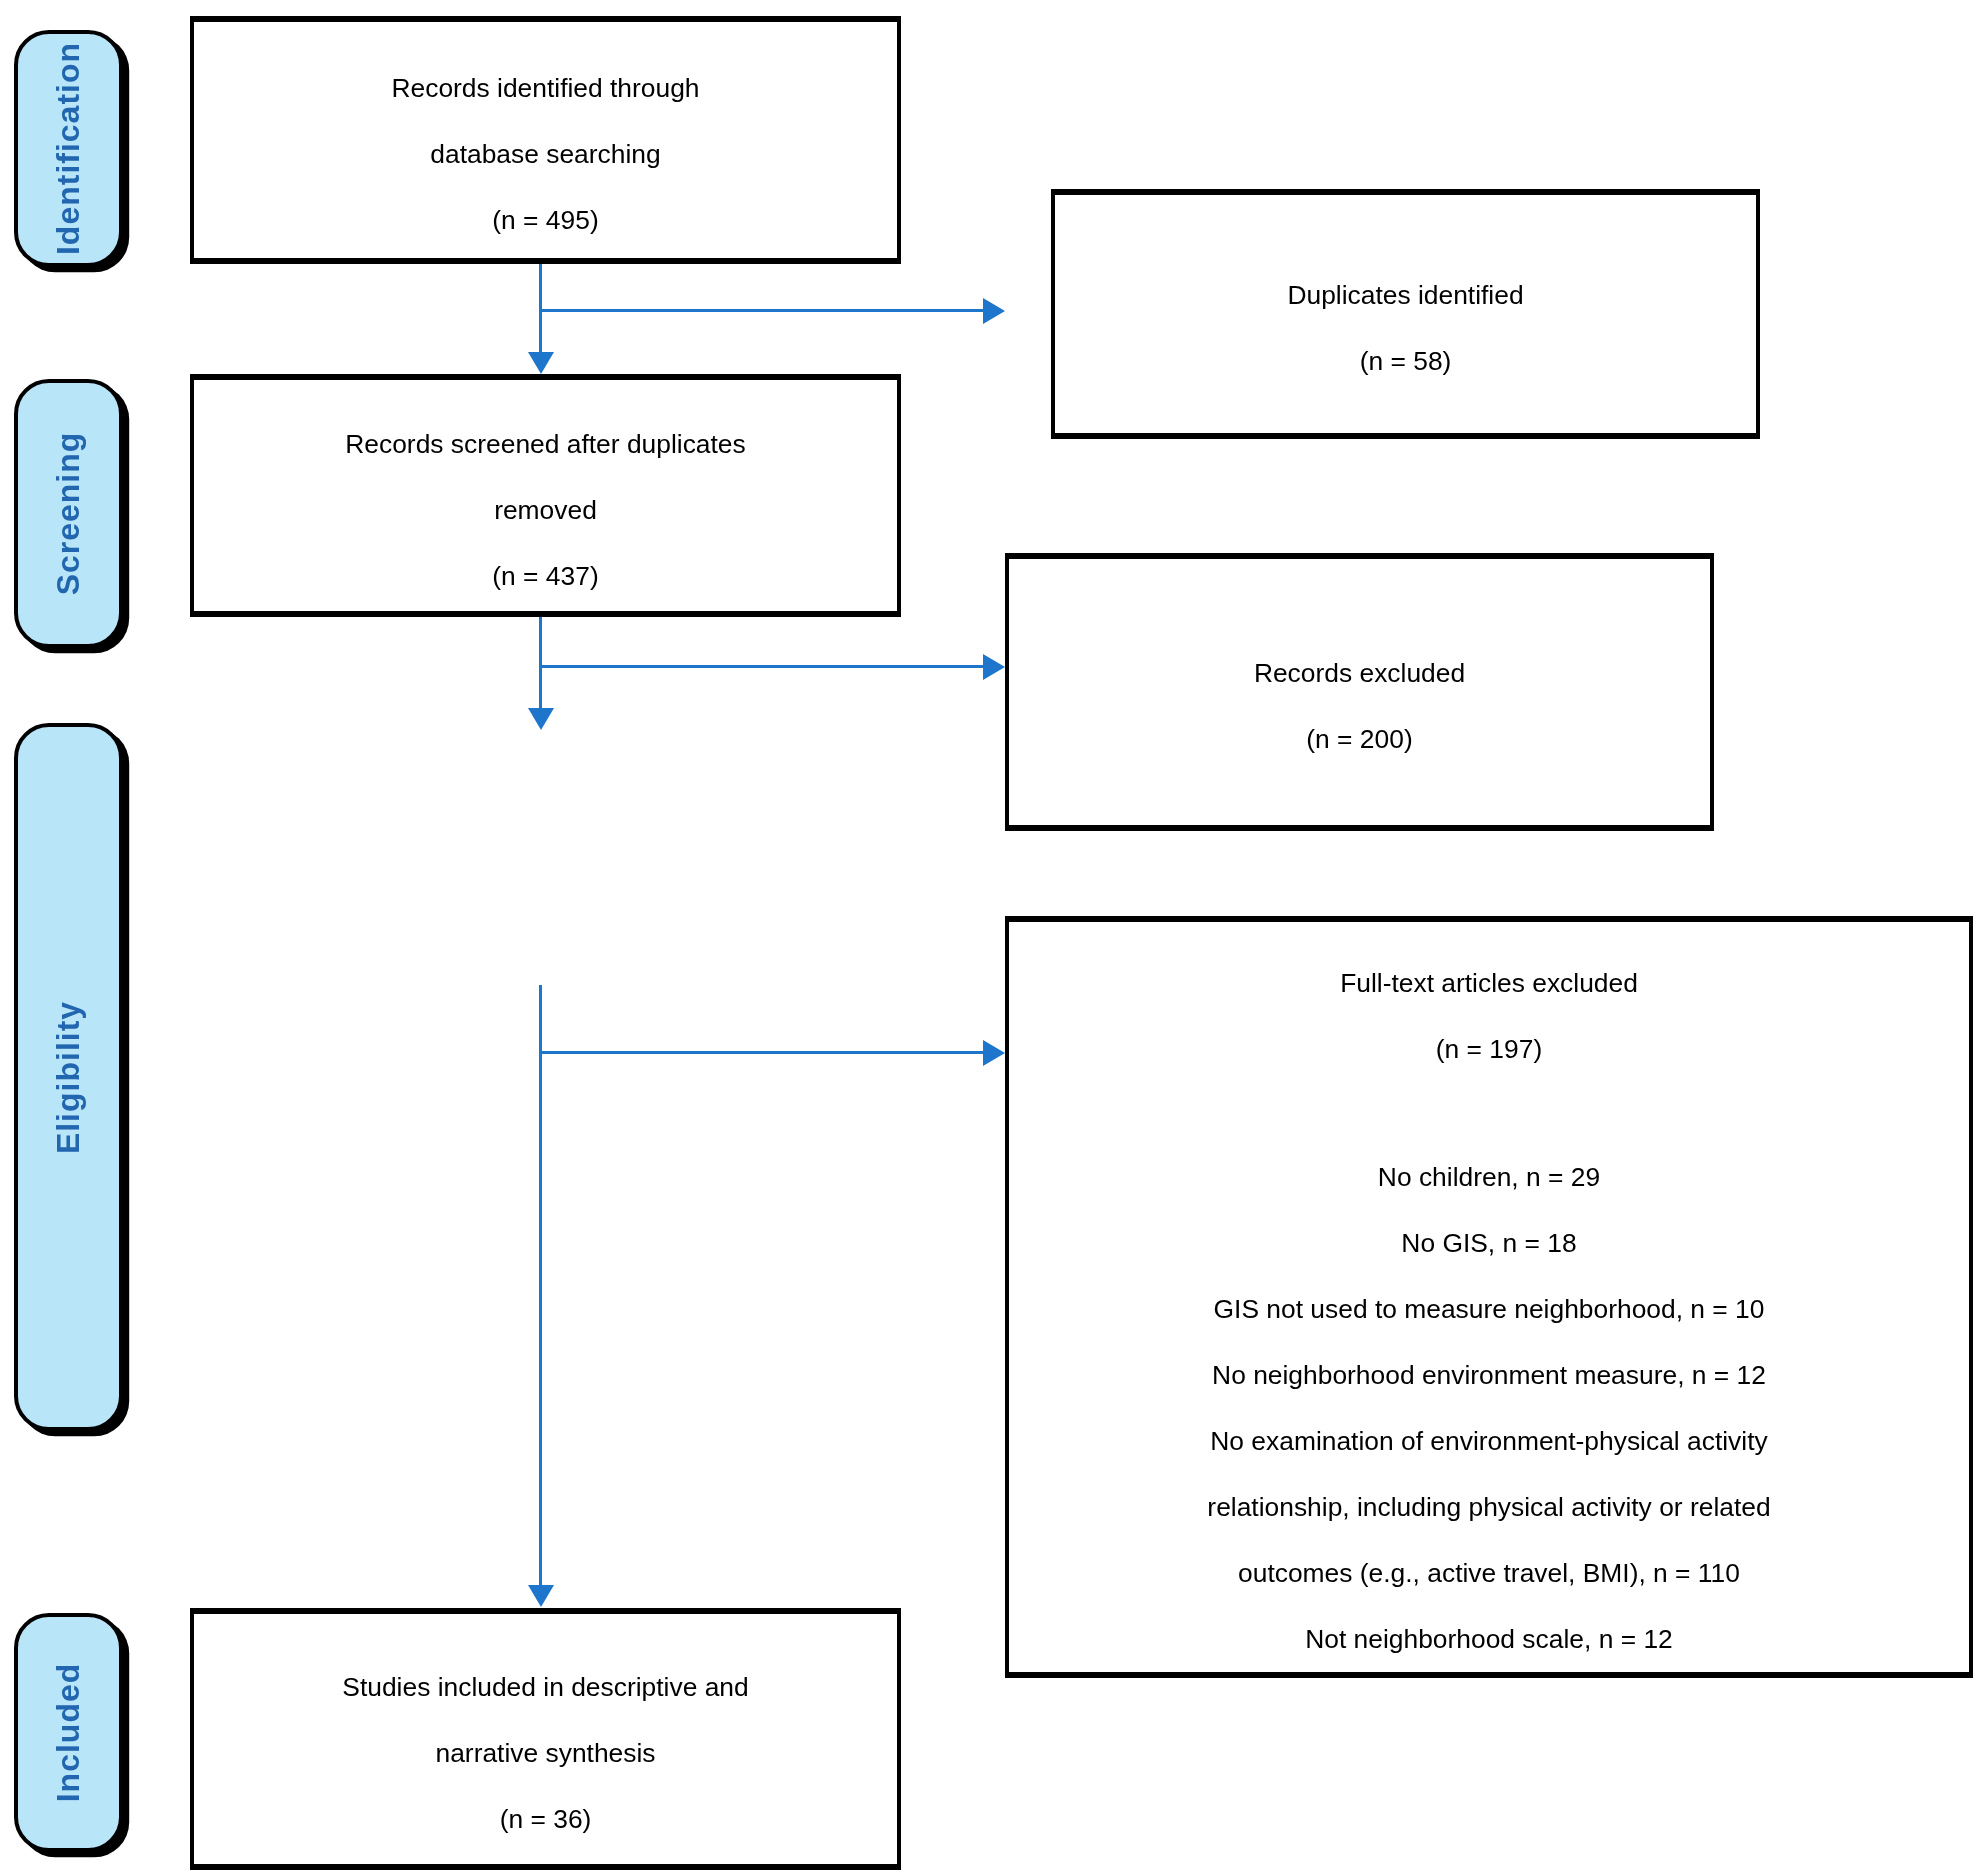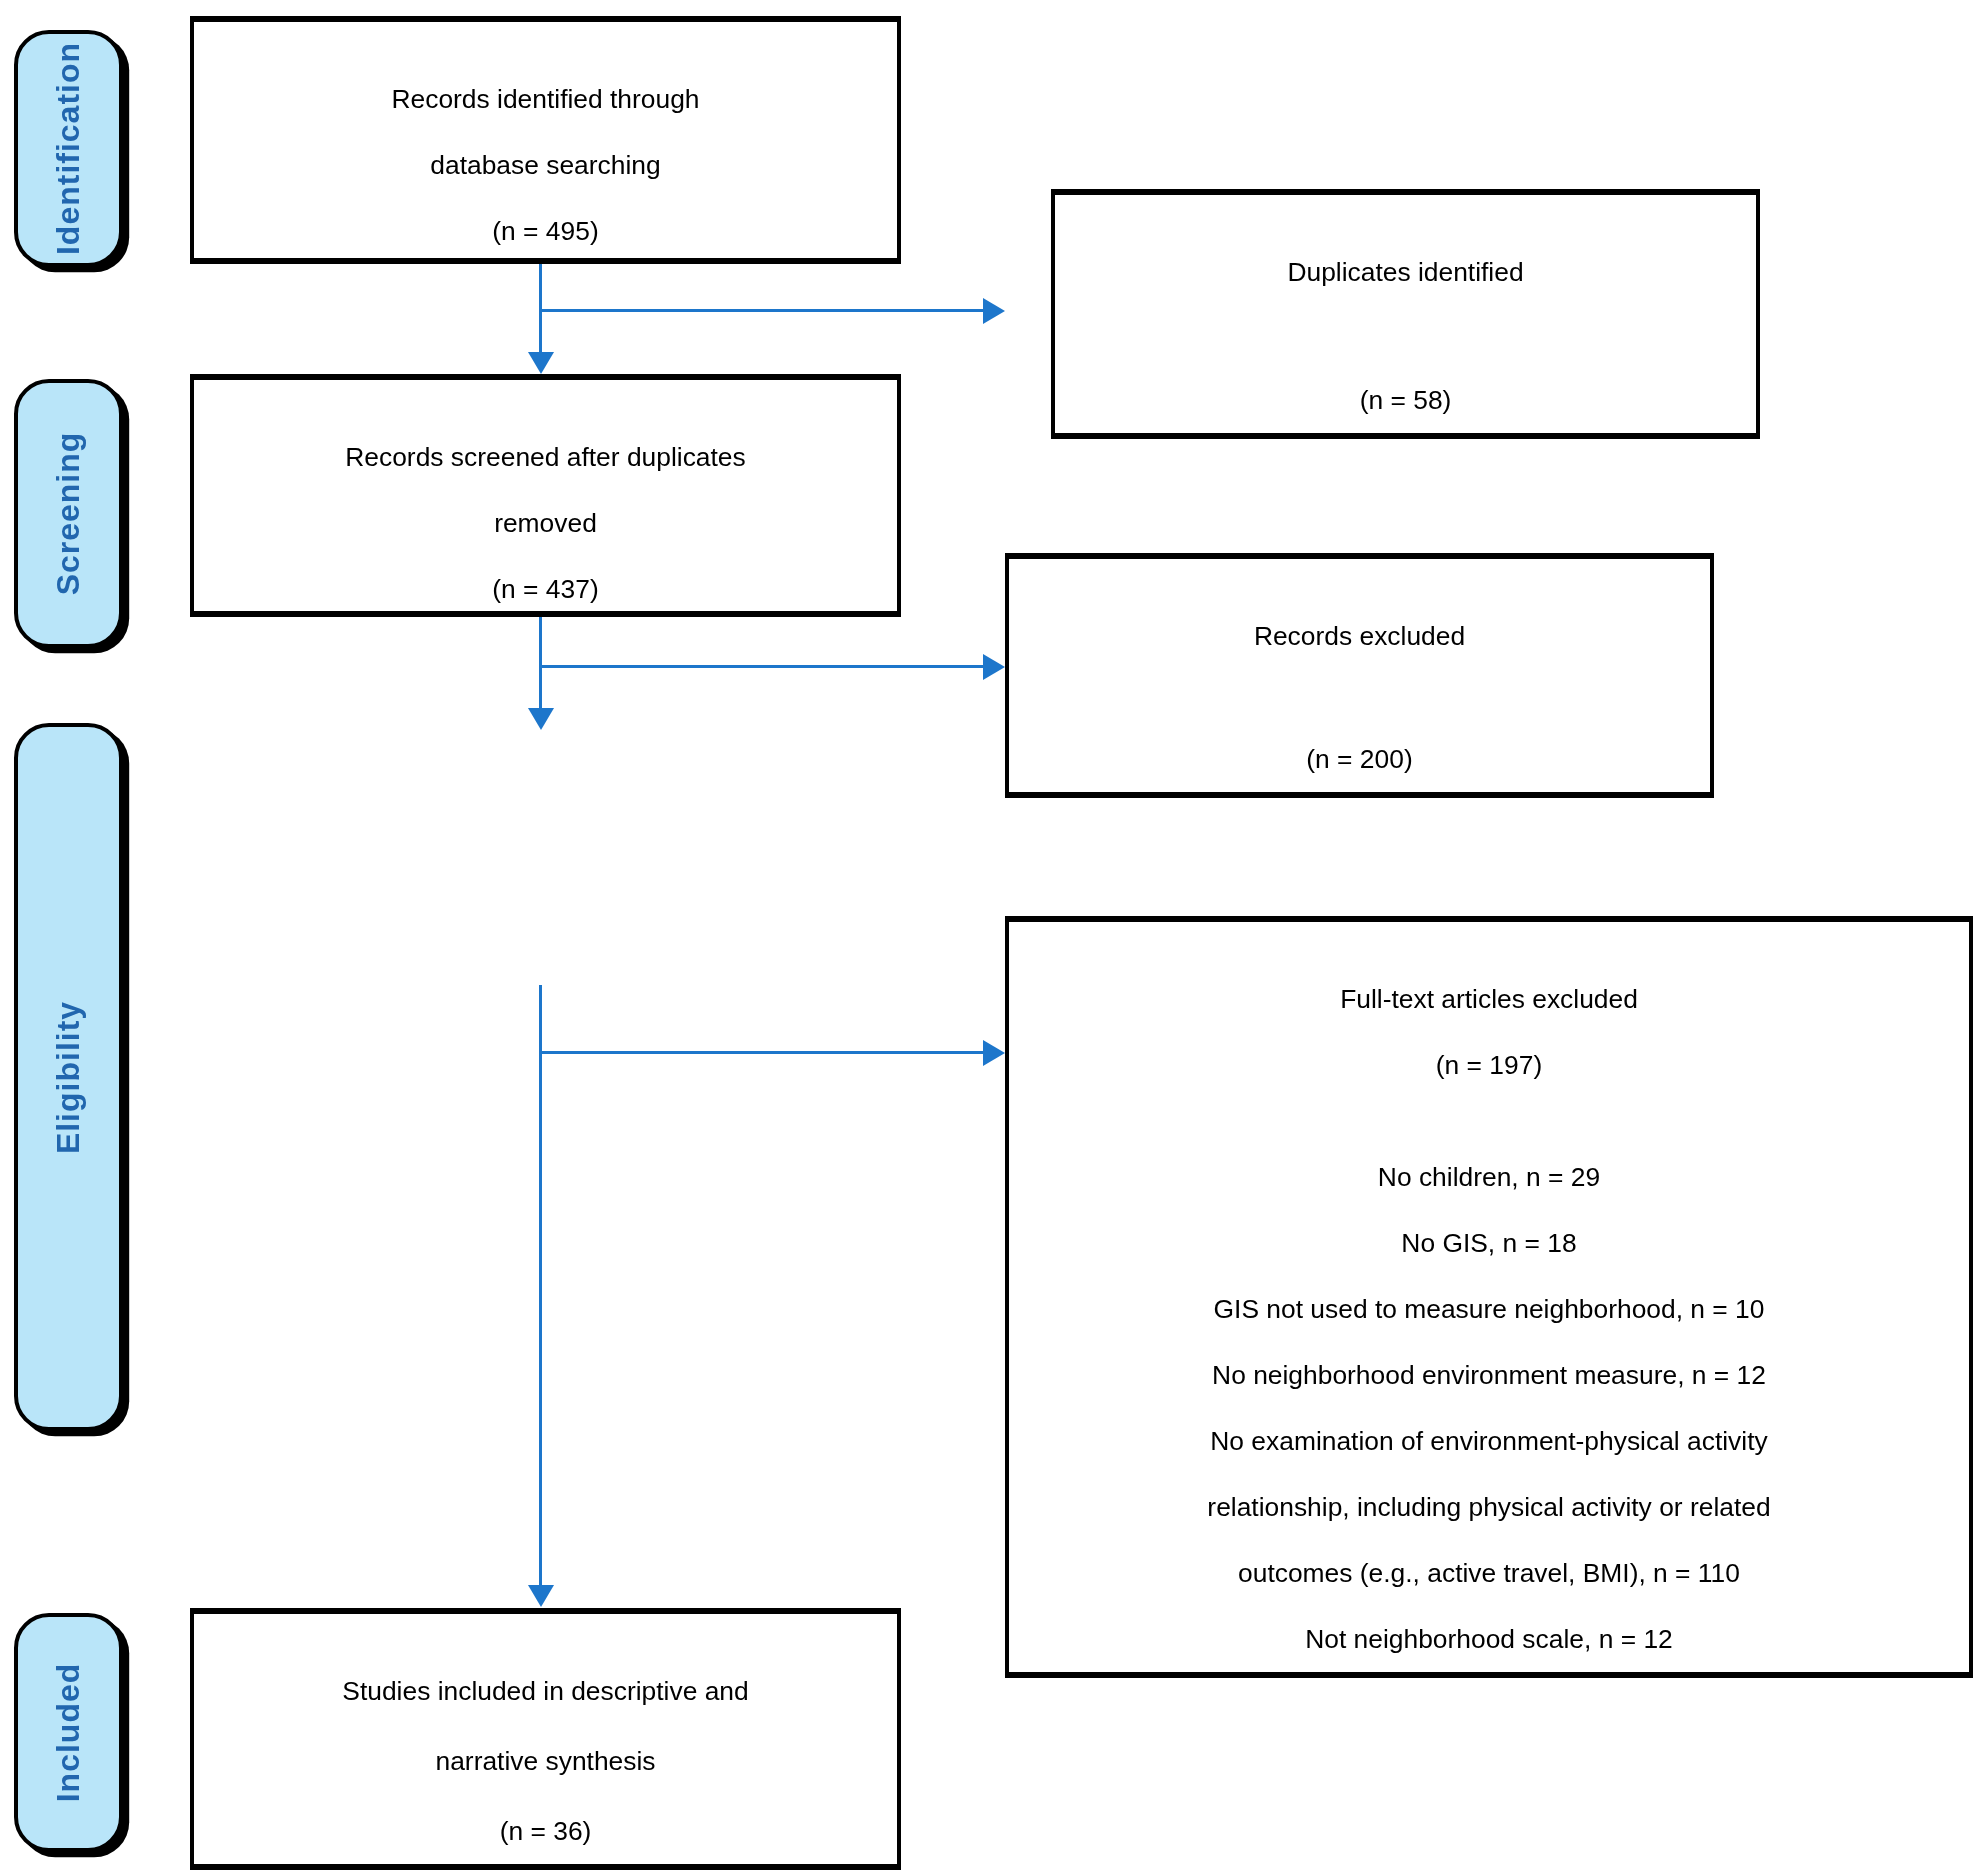--- a/index.html
+++ b/index.html
@@ -44,23 +44,23 @@
   
   .flow-box {
     position: absolute;
     background: #ffffff;
     border: 4.3px solid #000000;
     border-top-width: 6.2px;
     border-bottom-width: 6.2px;
     box-sizing: border-box;
     display: flex;
     flex-direction: column;
-    justify-content: space-between;
+    justify-content: center;
     align-items: center;
-    padding-top: 44px;
+    padding-top: 28px;
     color: #000000;
   }
   .flow-box .line {
     line-height: 66px;
     font-size: 26.4px;
     text-align: center;
     white-space: nowrap;
   }
   .flow-box .spacer-line {
     height: 66px;
@@ -123,21 +123,21 @@
     <div class="line">Studies included in descriptive and</div>
     <div class="line">narrative synthesis</div>
     <div class="line">(n = 36)</div>
   </div>
 
   <div class="flow-box" style="left:1005px;top:189px;width:709px;height:250px;margin-left:46px;">
     <div class="line">Duplicates identified</div>
     <div class="line">(n = 58)</div>
   </div>
 
-  <div class="flow-box" style="left:1005px;top:553px;width:709px;height:245px;">
+  <div class="flow-box" style="left:1005px;top:553px;width:709px;height:278px;">
     <div class="line">Records excluded</div>
     <div class="line">(n = 200)</div>
   </div>
 
   <div class="flow-box" style="left:1005px;top:916px;width:968px;height:762px;">
     <div class="line">Full-text articles excluded</div>
     <div class="line">(n = 197)</div>
     <div class="spacer-line"></div>
     <div class="line">No children, n = 29</div>
     <div class="line">No GIS, n = 18</div>

